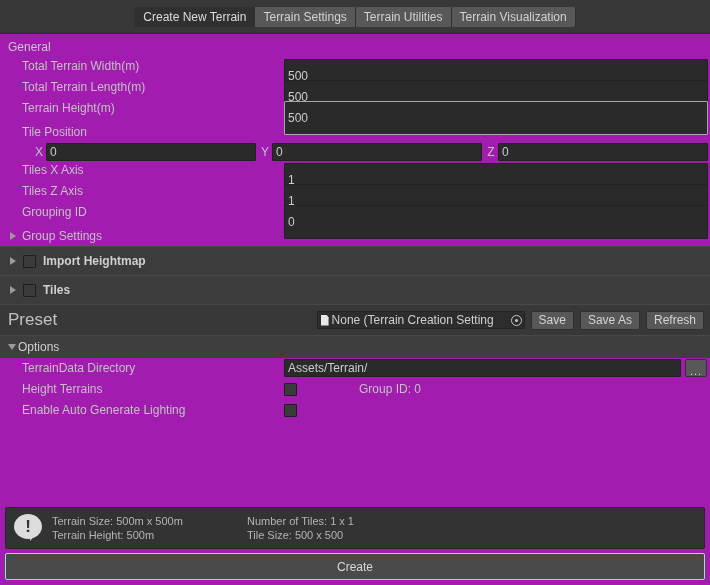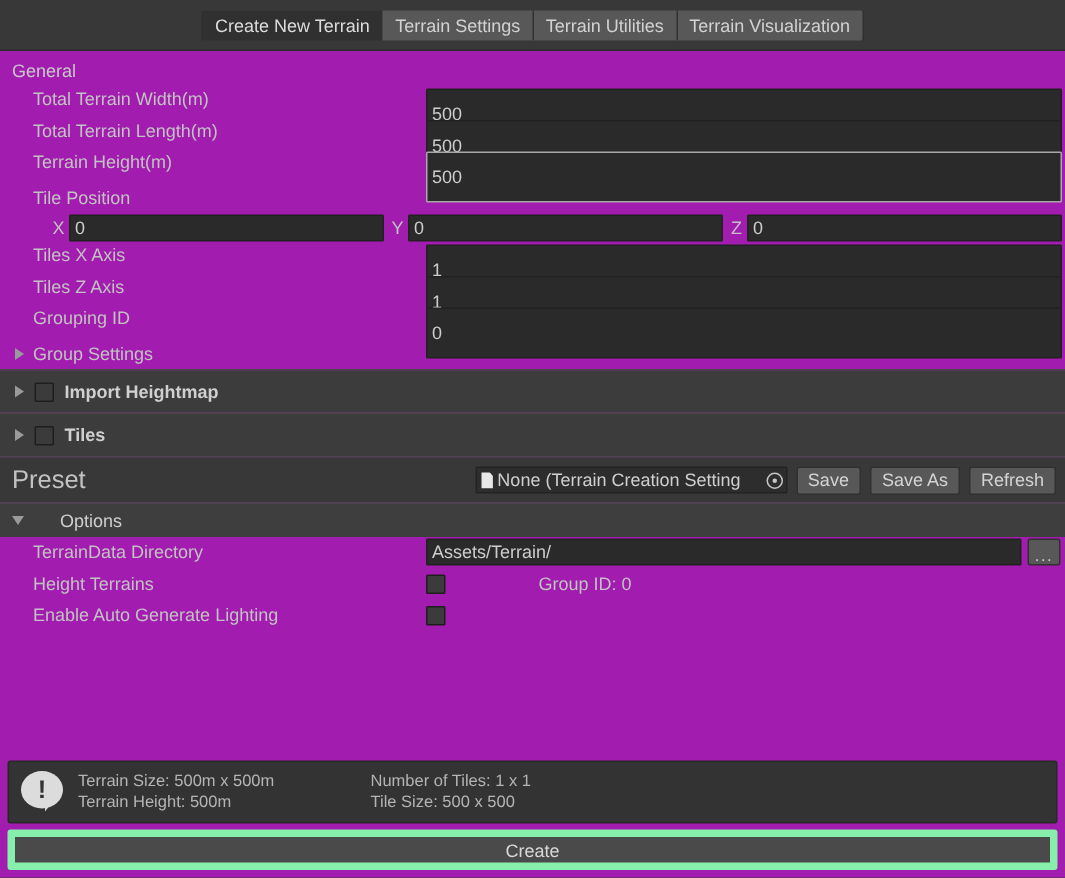--- a/index.html
+++ b/index.html
@@ -319,21 +319,21 @@
     padding: 0 7px;
     white-space: nowrap;
   }
 
   
   .options-band {
     height: 22px;
     display: flex;
     align-items: center;
     padding-left: 8px;
-    gap: 24px;
+    gap: 2px;
     background: #3e3e3e;
   }
   .options-band .foldout-label { color: #cfcfcf; }
 
   .opt-row {
     display: flex;
     align-items: center;
     height: 20px;
     padding-left: 22px;
     margin-bottom: 1px;
@@ -428,21 +428,21 @@
   .help-cols { display: flex; flex: 1 1 auto; }
   .help-col { display: flex; flex-direction: column; gap: 2px; }
   .help-col:first-child { width: 195px; flex: 0 0 195px; }
   .help-line { font-size: 11px; color: #b4b4b4; white-space: nowrap; }
 
   
   .create-btn {
     margin: 4px 5px 5px 5px;
     height: 27px;
     background: #4a4a4a;
-    border: 5px solid #86efac;
+    border: 1px solid #86efac;
     border-radius: 2px;
     color: #d8d8d8;
     font-size: 12px;
     display: flex;
     align-items: center;
     justify-content: center;
     flex: 0 0 auto;
   }
 </style>
 </head>

